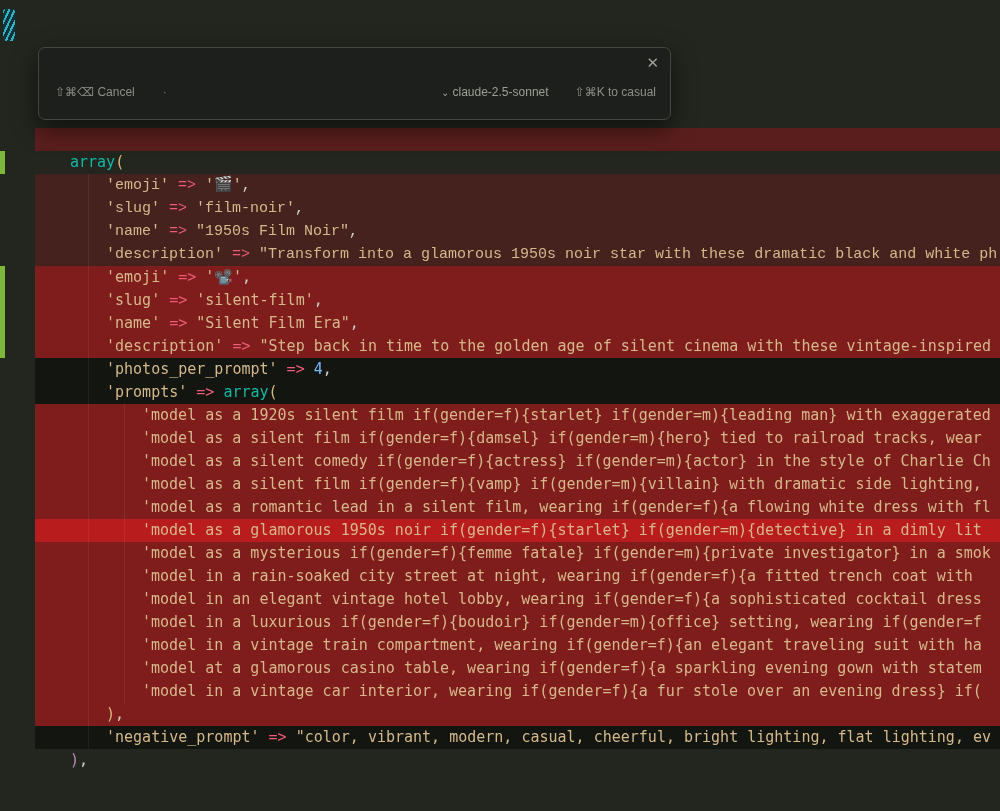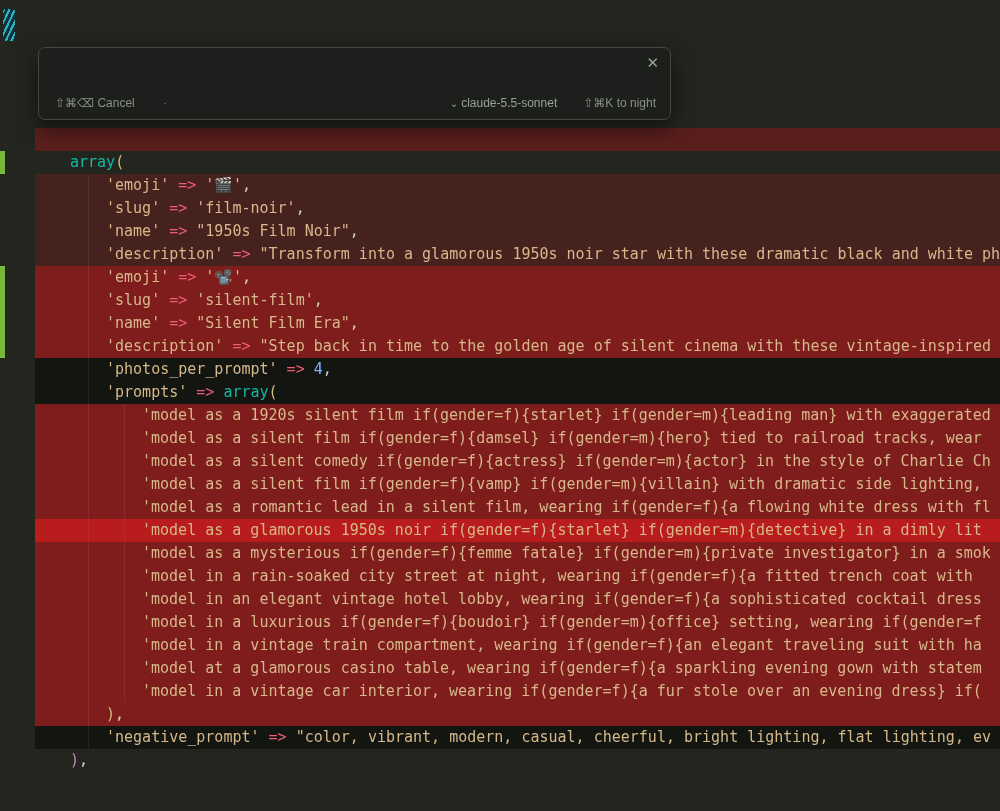--- a/index.html
+++ b/index.html
@@ -20,21 +20,21 @@
 
   
   .code{
     position:absolute;left:35px;top:128px;right:0;bottom:0;
     font-family:"DejaVu Sans Mono", monospace;
     font-size:15px;line-height:23px;color:#cfd2cc;
     white-space:pre;overflow:hidden;
   }
   .line{height:23px;}
   .line.band{background:#5a1f1d;}
-  .line.rem{background:#46221f;}
+  .line.rem{background:#46221f;font-family:Liberation Mono, monospace;}
   .line.add{background:#7f1d1d;}
   .line.dark{background:#121510;}
   .line.cur{background:#b91c1c;}
   .t-str{color:#d6b88a;}
   .t-op{color:#ef5b77;}
   .t-kw{color:#14b8a6;}
   .t-num{color:#79b8ff;}
   .t-p1{color:#d7ba7d;}
   .t-p2{color:#c586c0;}
   .t-pl{color:#cfd2cc;}
@@ -50,21 +50,21 @@
     box-shadow:0 8px 24px rgba(0,0,0,0.55);
     box-sizing:border-box;
   }
   .popup-input{
     padding:13px 16px 0 16px;font-size:14px;color:#e7e9e3;
     white-space:nowrap;overflow:hidden;cursor:text;
   }
   .caret{display:inline-block;width:1px;height:16px;background:#e7e9e3;
     vertical-align:-3px;margin-left:1px;}
   .popup-footer{
-    position:absolute;left:16px;right:14px;bottom:9px;
+    position:absolute;left:16px;right:14px;bottom:20px;
     display:flex;align-items:center;font-size:12px;color:#8b9086;
   }
   .cancel-btn{cursor:pointer;white-space:nowrap;}
   .sep-dot{margin-left:28px;opacity:.8;}
   .footer-spacer{flex:1;}
   .model-sel{cursor:pointer;white-space:nowrap;margin-right:26px;color:#9aa094;}
   .model-sel .chev{font-size:10px;margin-right:3px;}
   .toggle-hint{white-space:nowrap;color:#8b9086;}
   .close-btn{
     position:absolute;top:5px;right:9px;background:none;border:none;
@@ -86,16 +86,16 @@
 
 <div class="indent-guide ig1"></div>
 <div class="indent-guide ig2"></div>
 
 <div class="prompt-popup">
   <button class="close-btn">✕</button>
   <div class="popup-footer">
     <span class="cancel-btn"><span>⇧⌘⌫</span> <span>Cancel</span></span>
     <span class="sep-dot">·</span>
     <span class="footer-spacer"></span>
-    <span class="model-sel"><span class="chev">⌄</span><span>claude-5.5-sonnet</span></span>
-    <span class="toggle-hint">⇧⌘K to night</span>
+    <span class="model-sel"><span class="chev">⌄</span><span>claude-2.5-sonnet</span></span>
+    <span class="toggle-hint">⇧⌘K to casual</span>
   </div>
 </div>
 
 </body></html>

